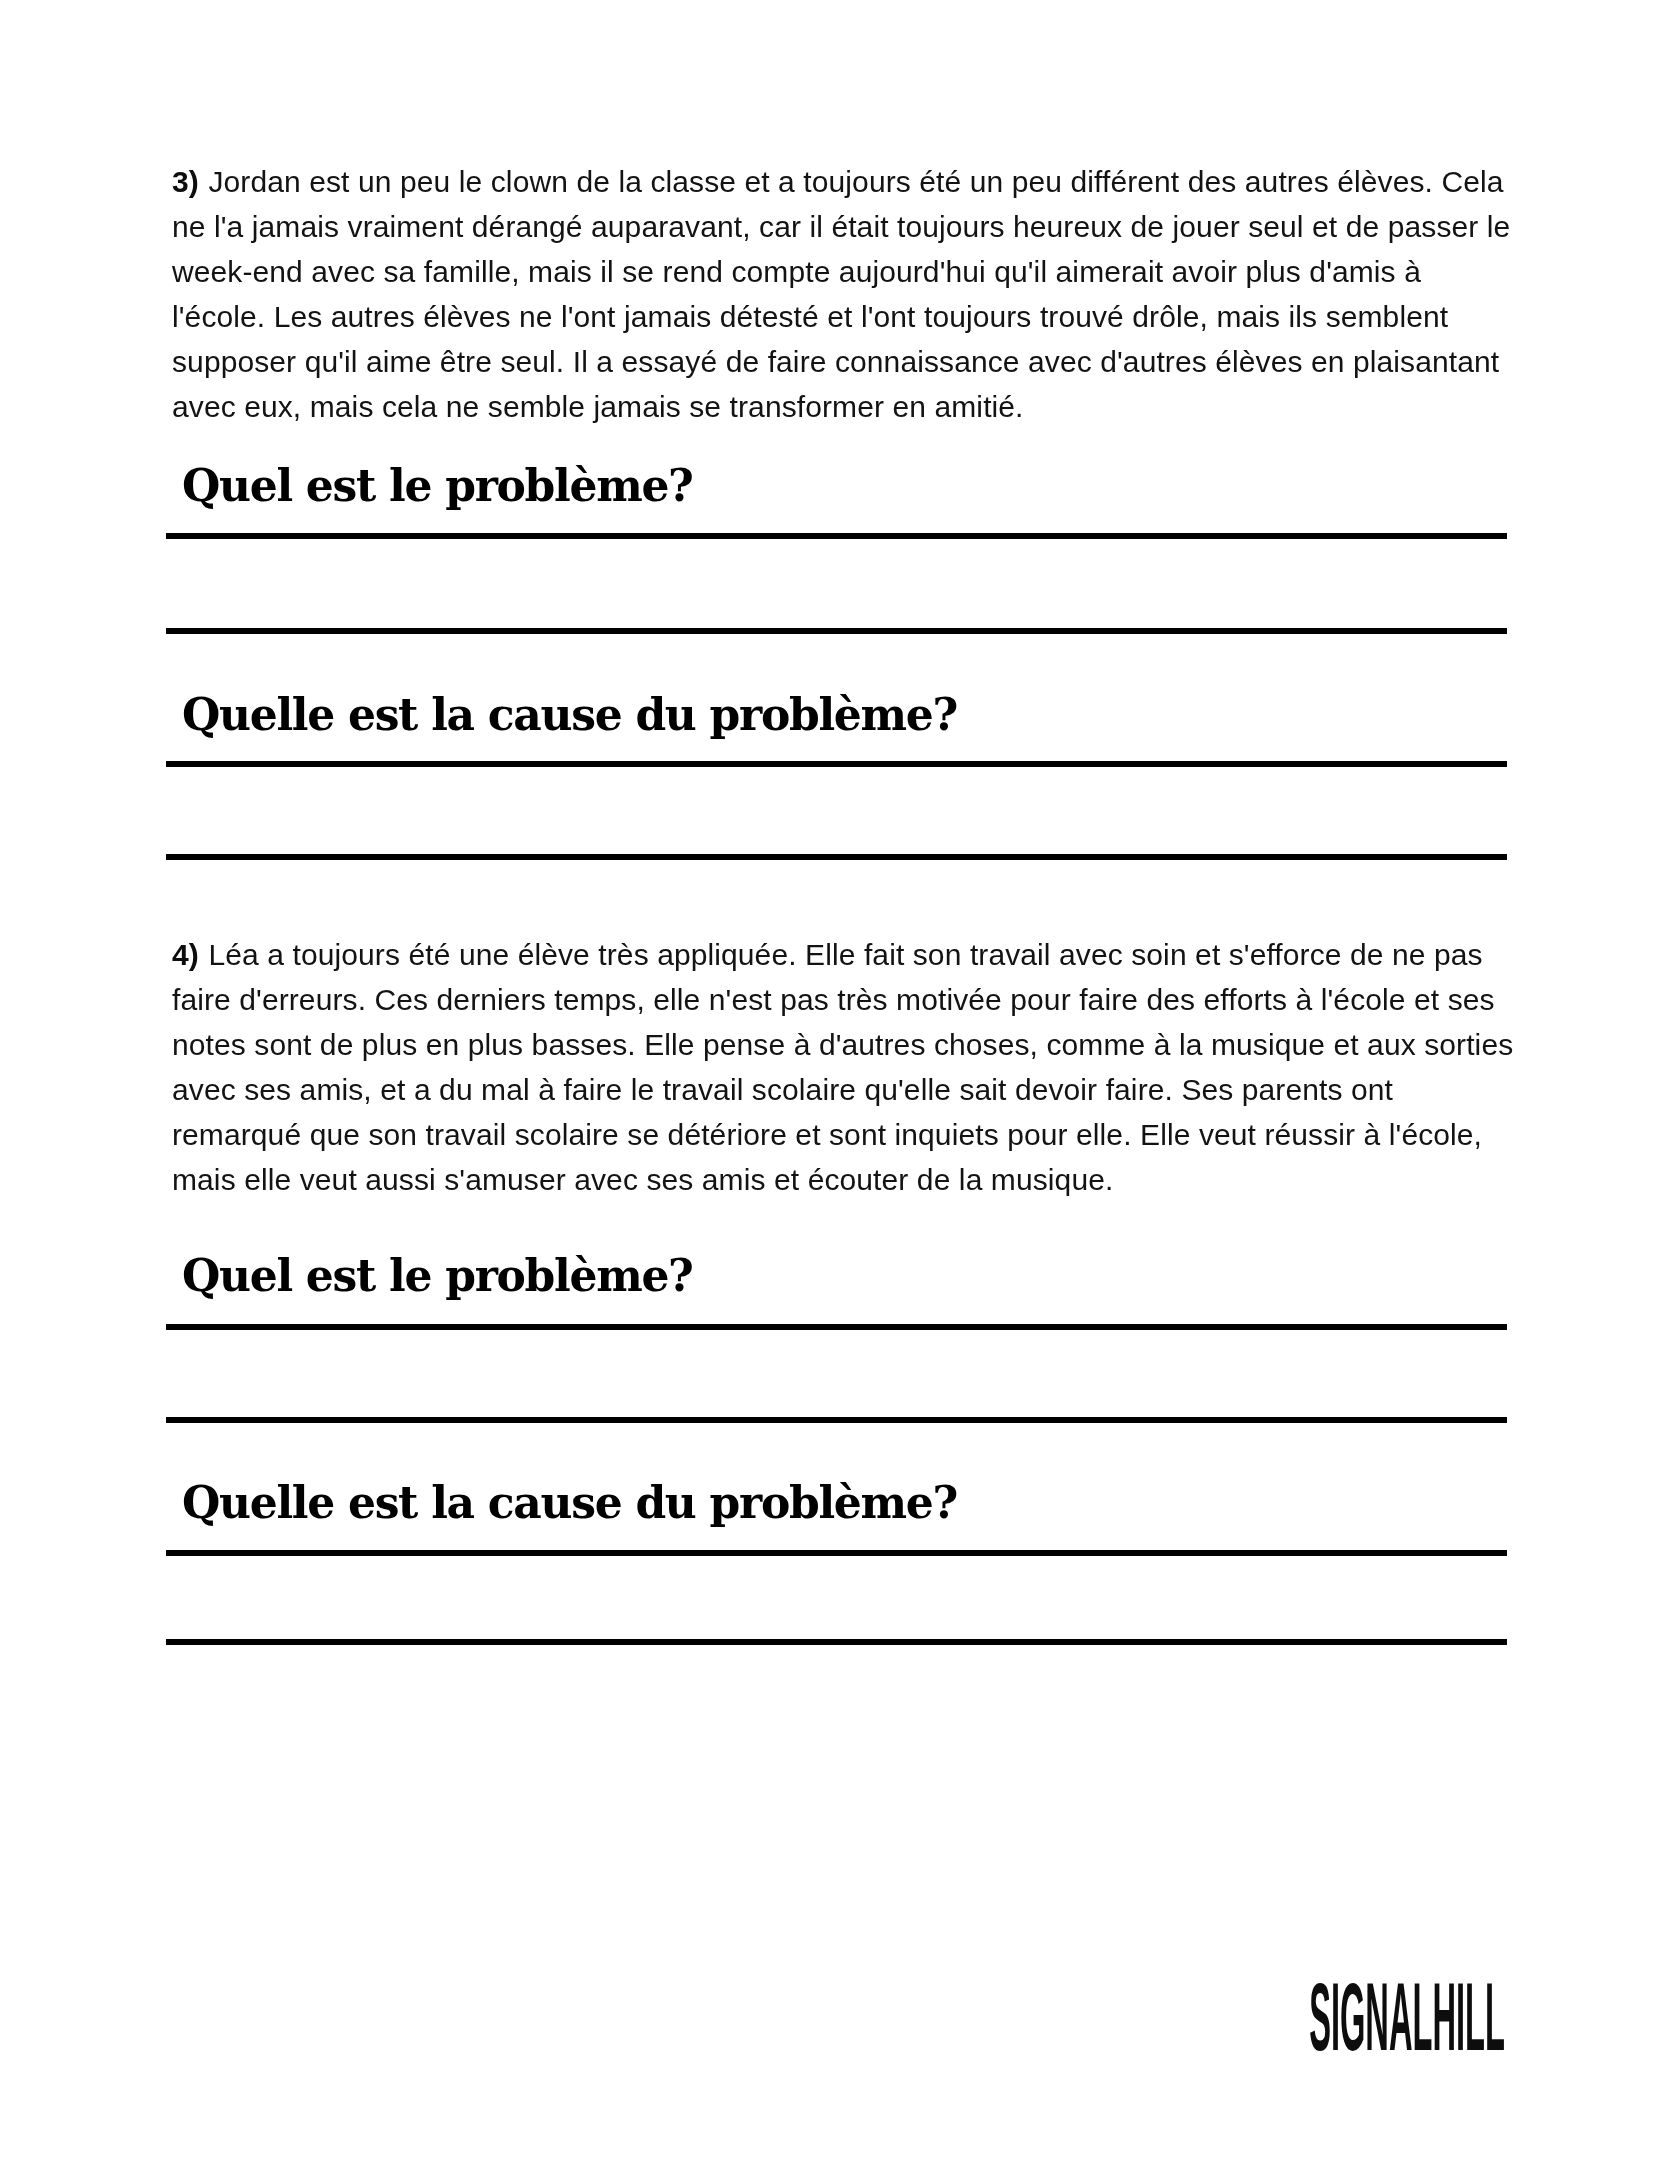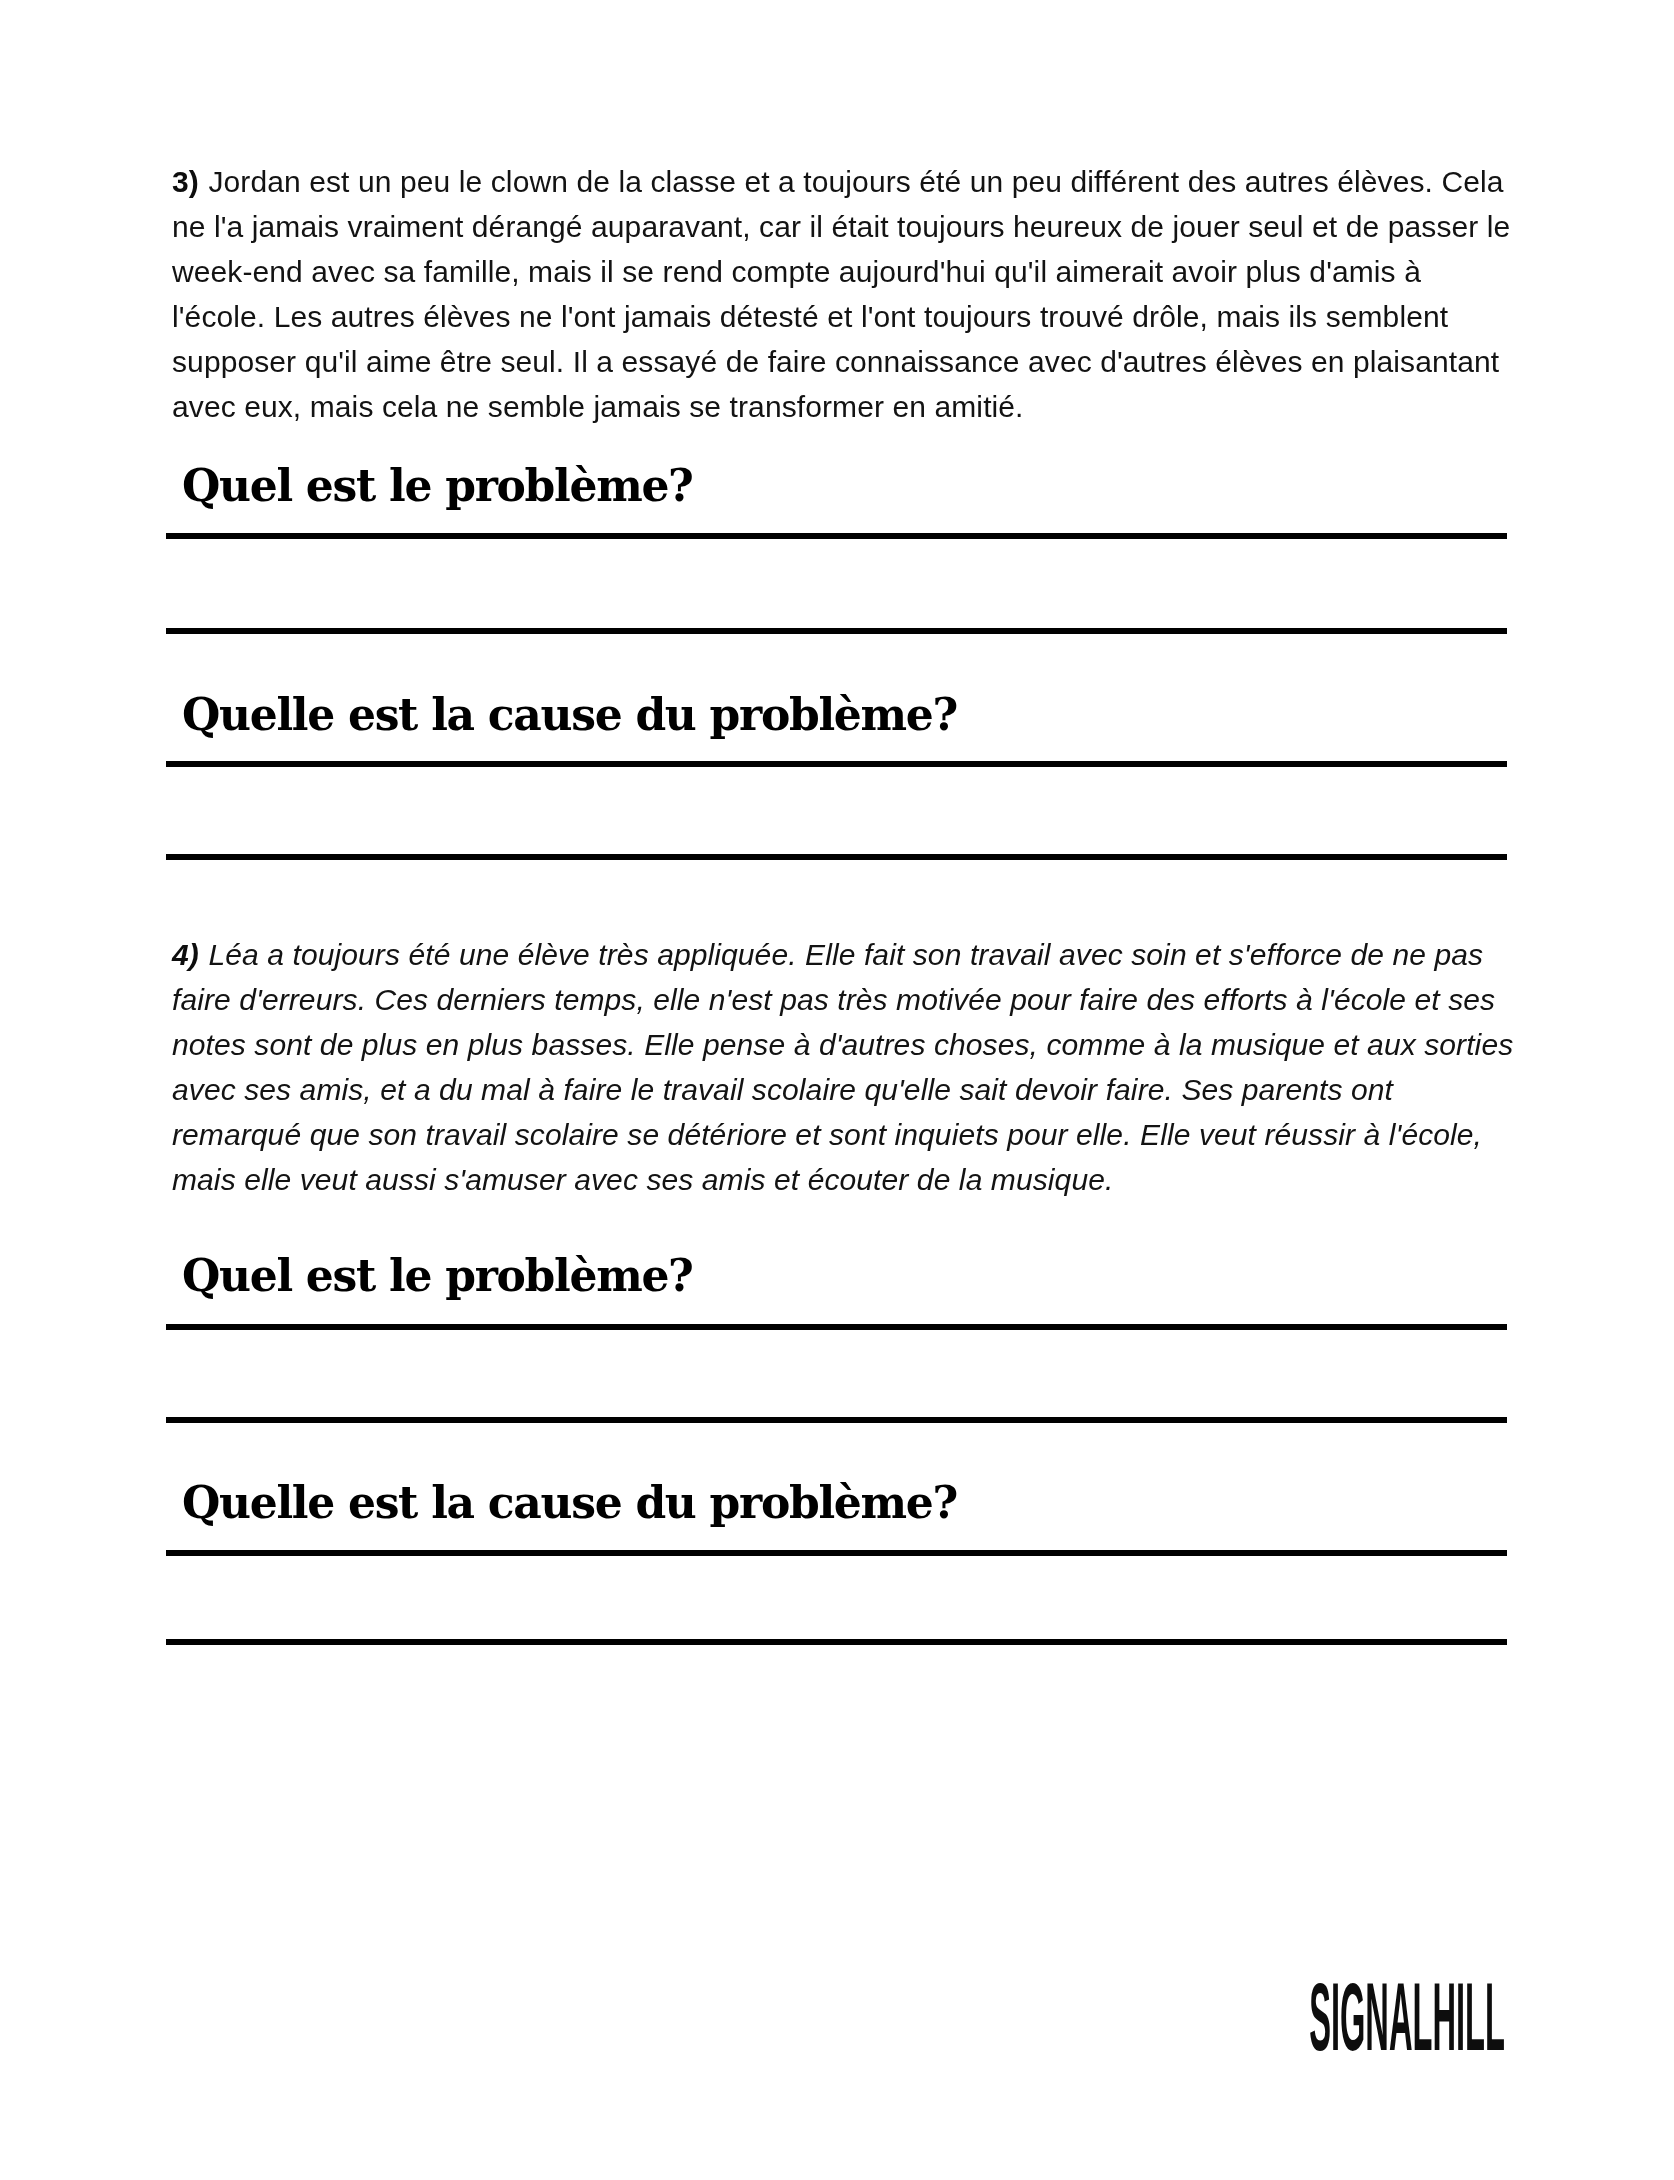--- a/index.html
+++ b/index.html
@@ -51,21 +51,21 @@
     height: 6px;
     background: #000000;
   }
   .para-3 { top: 159px; }
   .h-q1a  { top: 446px; }
   .rule-1 { top: 533px; }
   .rule-2 { top: 628px; }
   .h-q2a  { top: 675px; }
   .rule-3 { top: 761px; }
   .rule-4 { top: 854px; }
-  .para-4 { top: 932px; font-style: italic; }
+  .para-4 { top: 932px; }
   .h-q1b  { top: 1236px; }
   .rule-5 { top: 1324px; }
   .rule-6 { top: 1417px; }
   .h-q2b  { top: 1463px; }
   .rule-7 { top: 1550px; }
   .rule-8 { top: 1639px; }
   .logo {
     position: absolute;
     top: 1969px;
     right: 169px;

